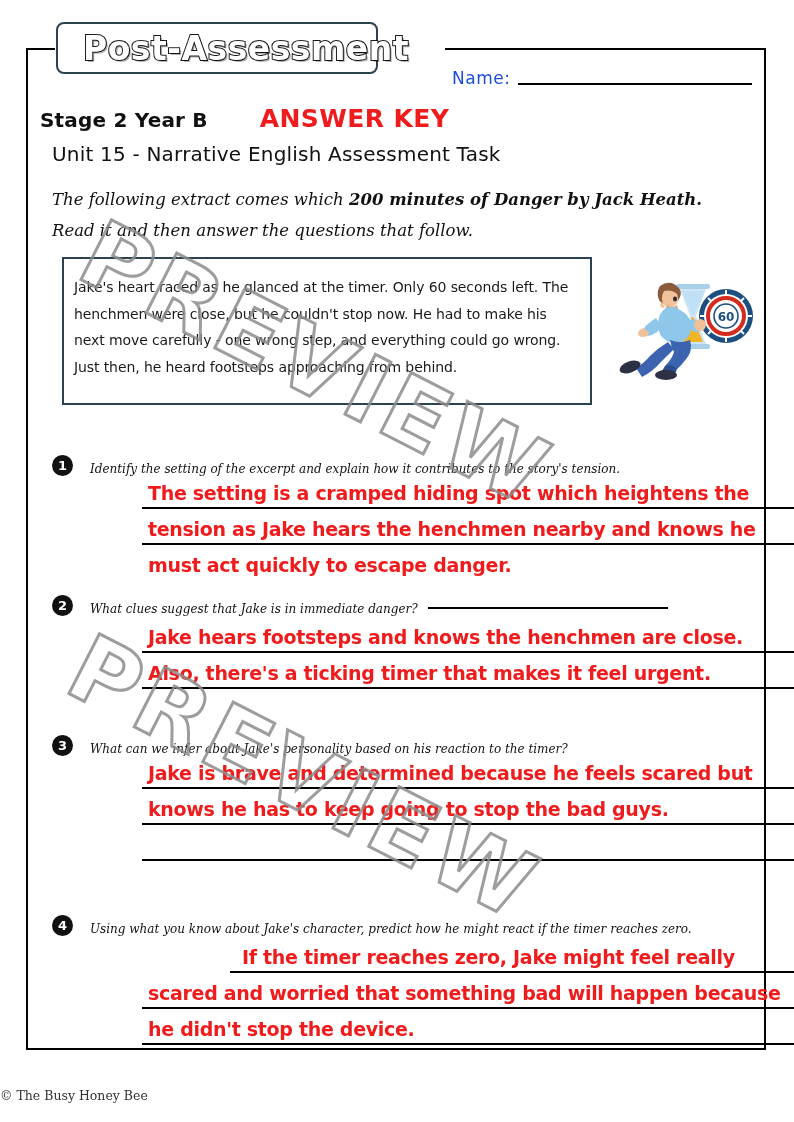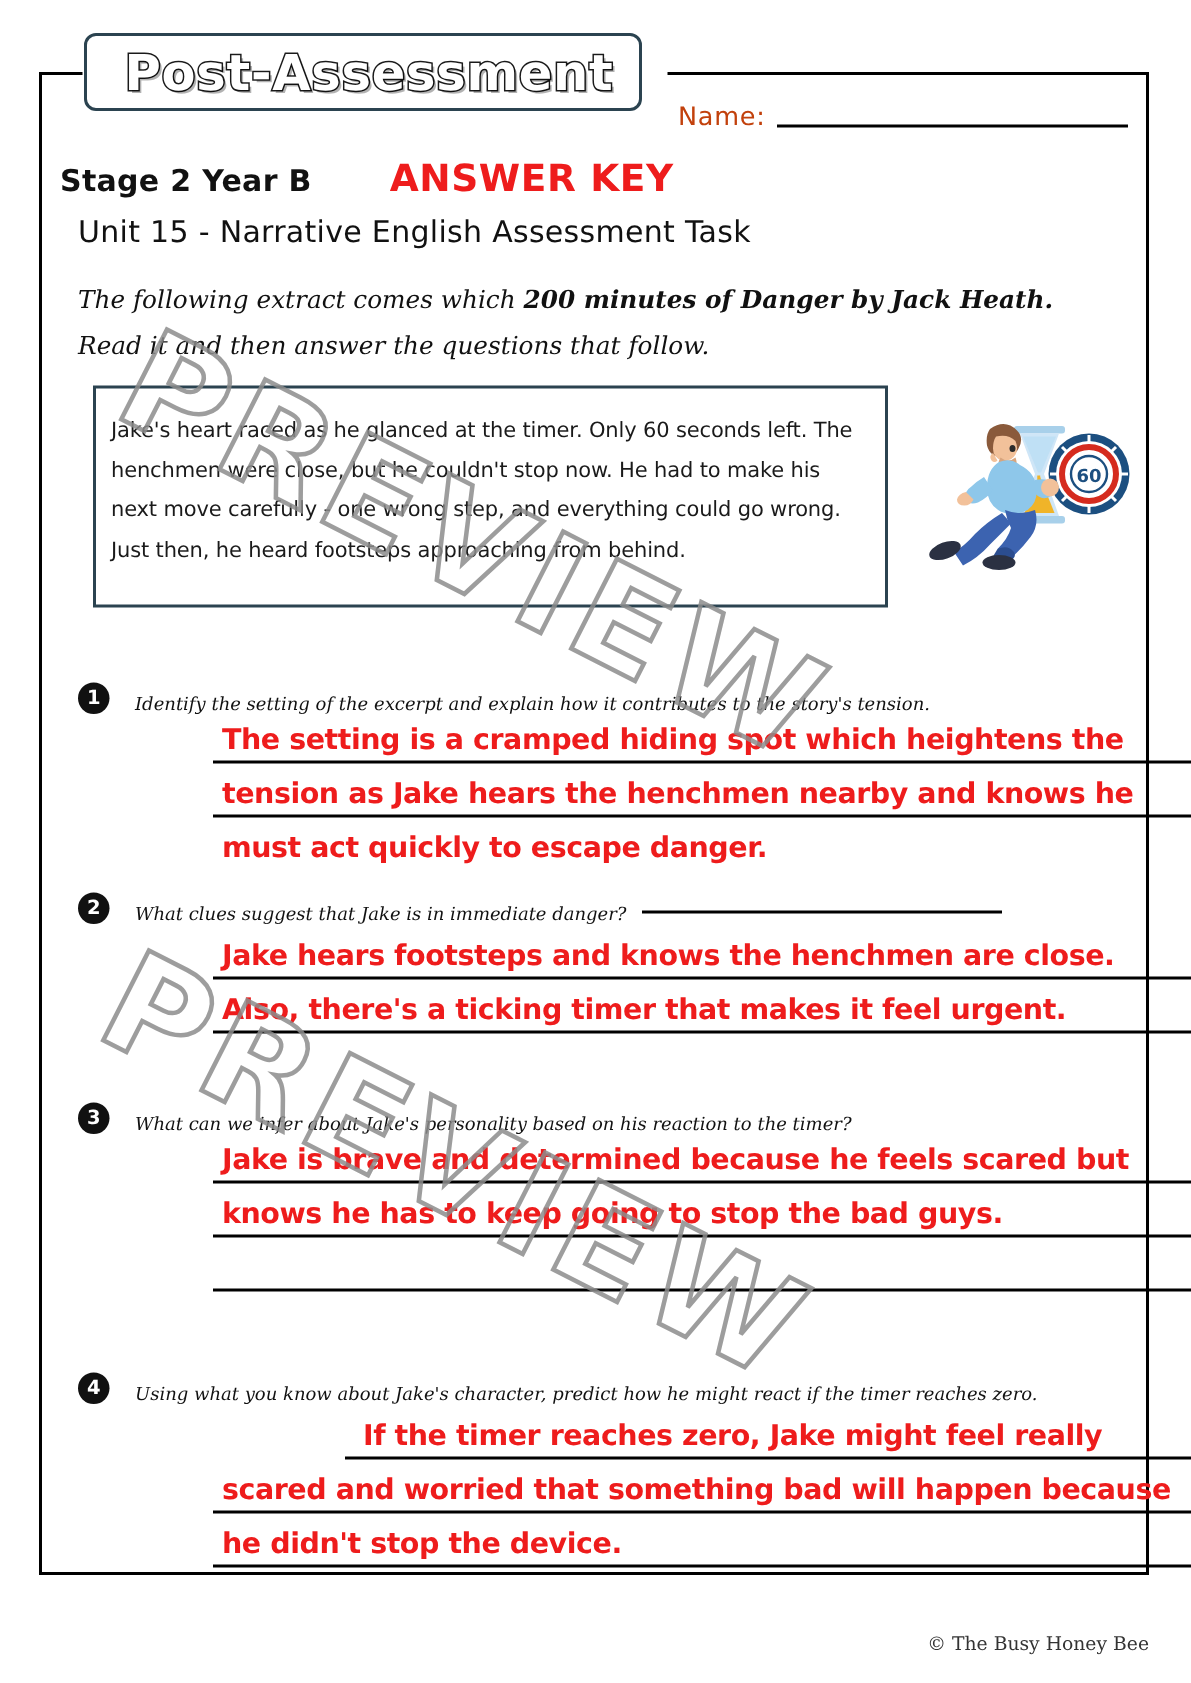--- a/index.html
+++ b/index.html
@@ -35,21 +35,21 @@
     width: 390px;
     height: 18px;
     background: #ffffff;
   }
 
   
   .title-bubble {
     position: absolute;
     left: 56px;
     top: 22px;
-    width: 372px;
+    width: 322px;
     height: 52px;
     border: 2px solid #2b4350;
     border-radius: 8px;
     background: #ffffff;
     box-sizing: border-box;
   }
   .title-text {
     position: absolute;
     left: 0;
     top: 0;
@@ -73,21 +73,21 @@
     position: absolute;
     left: 452px;
     top: 68px;
     width: 300px;
     display: flex;
     align-items: flex-end;
   }
   .name-label {
     font-family: "DejaVu Sans", sans-serif;
     font-size: 17px;
-    color: #c2410c;
+    color: #1d4ed8;
     letter-spacing: 0.5px;
     white-space: nowrap;
   }
   .name-rule {
     flex: 1;
     height: 0;
     border-bottom: 2.5px solid #000;
     margin-left: 8px;
     margin-bottom: 3px;
   }
@@ -223,21 +223,21 @@
     letter-spacing: -0.3px;
     white-space: nowrap;
   }
 
   
   .footer {
     position: absolute;
     left: 0;
     top: 1088px;
     width: 766px;
-    text-align: right;
+    text-align: left;
     font-family: "DejaVu Serif", serif;
     font-size: 12.5px;
     color: #333;
   }
 
   
   .wm {
     position: absolute;
     font-family: "DejaVu Sans", sans-serif;
     font-weight: bold;

